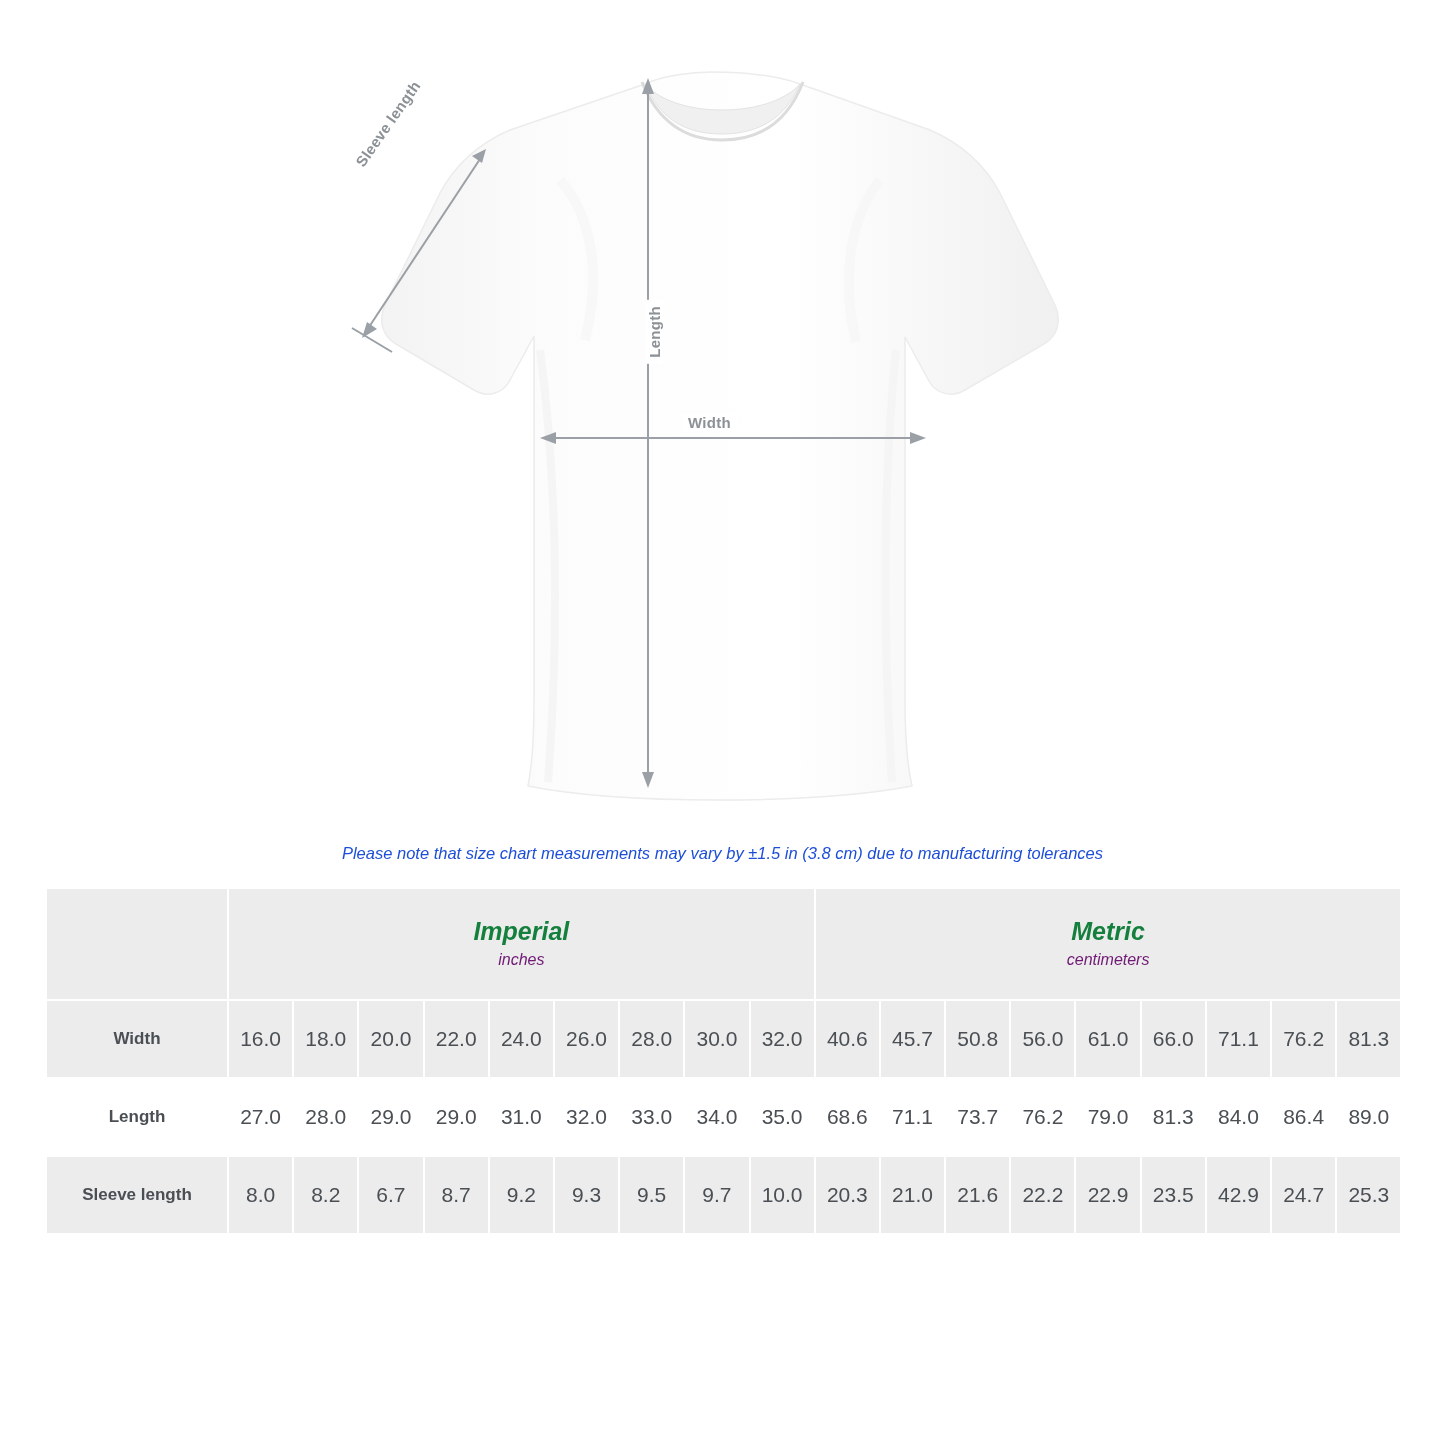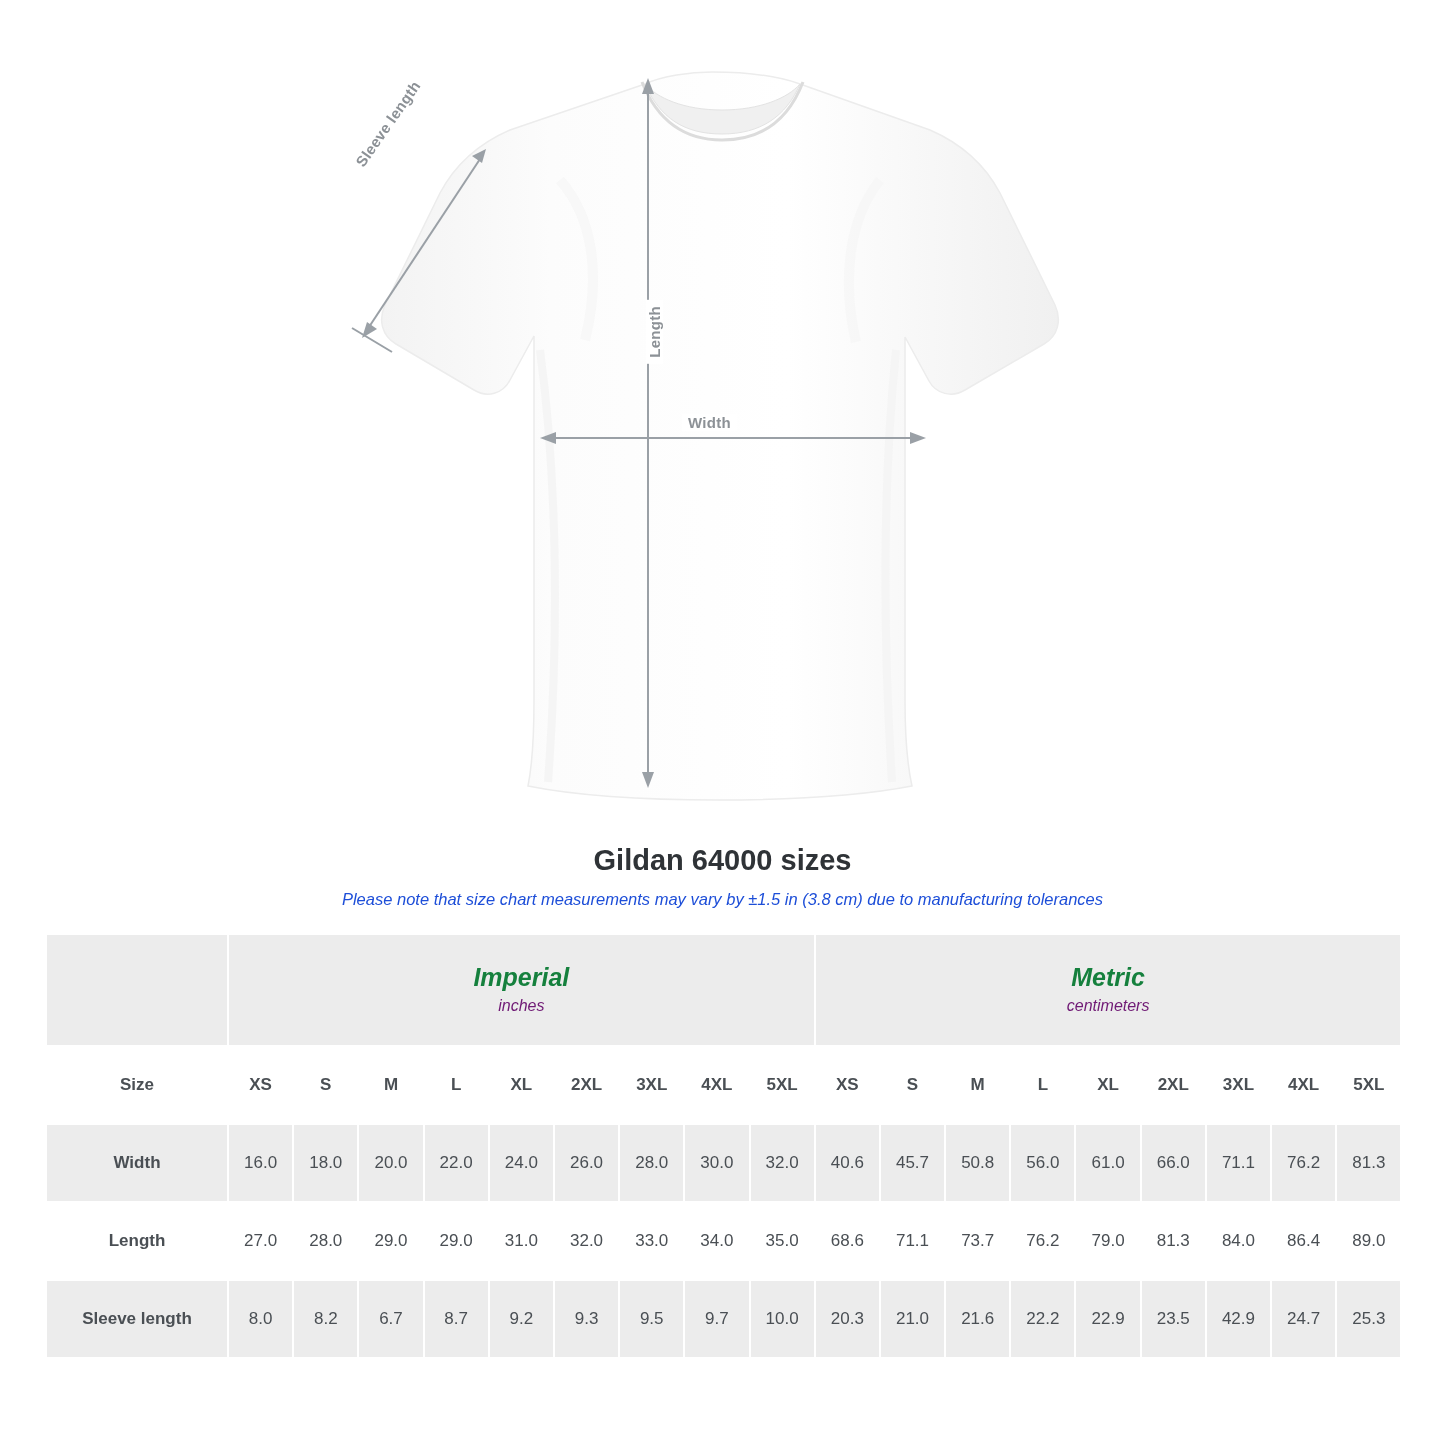--- a/index.html
+++ b/index.html
@@ -123,21 +123,21 @@
     height: 74px;
     background: #ffffff;
     font-size: 17px;
     font-weight: bold;
     color: #4a4f54;
   }
   tr.row-size td.row-label { background: #ffffff; }
   tr.band-a td { background: #ececec; height: 74px; }
   tr.band-b td { background: #ffffff; height: 74px; }
   tr.band-a td.val, tr.band-b td.val {
-    font-size: 17px;
+    font-size: 21px;
     color: #4a4f54;
     font-weight: normal;
   }
   td.val { width: 65px; }
 </style>
 </head>
 <body>
 
 <div class="page">
 
@@ -204,21 +204,20 @@
 
       <line x1="352" y1="328" x2="392" y2="352" stroke="#9aa0a6" stroke-width="2"></line>
     </svg>
 
     <div class="dim-label width-label">Width</div>
     <div class="dim-label length-label">Length</div>
     <div class="dim-label sleeve-label">Sleeve length</div>
   </div>
 
   <div class="title-block">
-    <h1 class="chart-title">Gildan 64000 sizes</h1>
     <p class="chart-note">Please note that size chart measurements may vary by ±1.5 in (3.8 cm) due to manufacturing tolerances</p>
   </div>
 
   <div class="table-wrap">
     <table class="size-table">
       <colgroup>
         <col style="width:182px">
         <col span="18" style="width:65.2px">
       </colgroup>
       <tbody>
@@ -227,41 +226,20 @@
           <td class="unit-head" colspan="9">
             <div class="unit-name">Imperial</div>
             <div class="unit-sub">inches</div>
           </td>
           <td class="unit-head" colspan="9">
             <div class="unit-name">Metric</div>
             <div class="unit-sub">centimeters</div>
           </td>
         </tr>
 
-        <tr class="row-size">
-          <td class="row-label">Size</td>
-          <td class="val">XS</td>
-          <td class="val">S</td>
-          <td class="val">M</td>
-          <td class="val">L</td>
-          <td class="val">XL</td>
-          <td class="val">2XL</td>
-          <td class="val">3XL</td>
-          <td class="val">4XL</td>
-          <td class="val">5XL</td>
-          <td class="val">XS</td>
-          <td class="val">S</td>
-          <td class="val">M</td>
-          <td class="val">L</td>
-          <td class="val">XL</td>
-          <td class="val">2XL</td>
-          <td class="val">3XL</td>
-          <td class="val">4XL</td>
-          <td class="val">5XL</td>
-        </tr>
 
         <tr class="band-a">
           <td class="row-label">Width</td>
           <td class="val">16.0</td>
           <td class="val">18.0</td>
           <td class="val">20.0</td>
           <td class="val">22.0</td>
           <td class="val">24.0</td>
           <td class="val">26.0</td>
           <td class="val">28.0</td>

